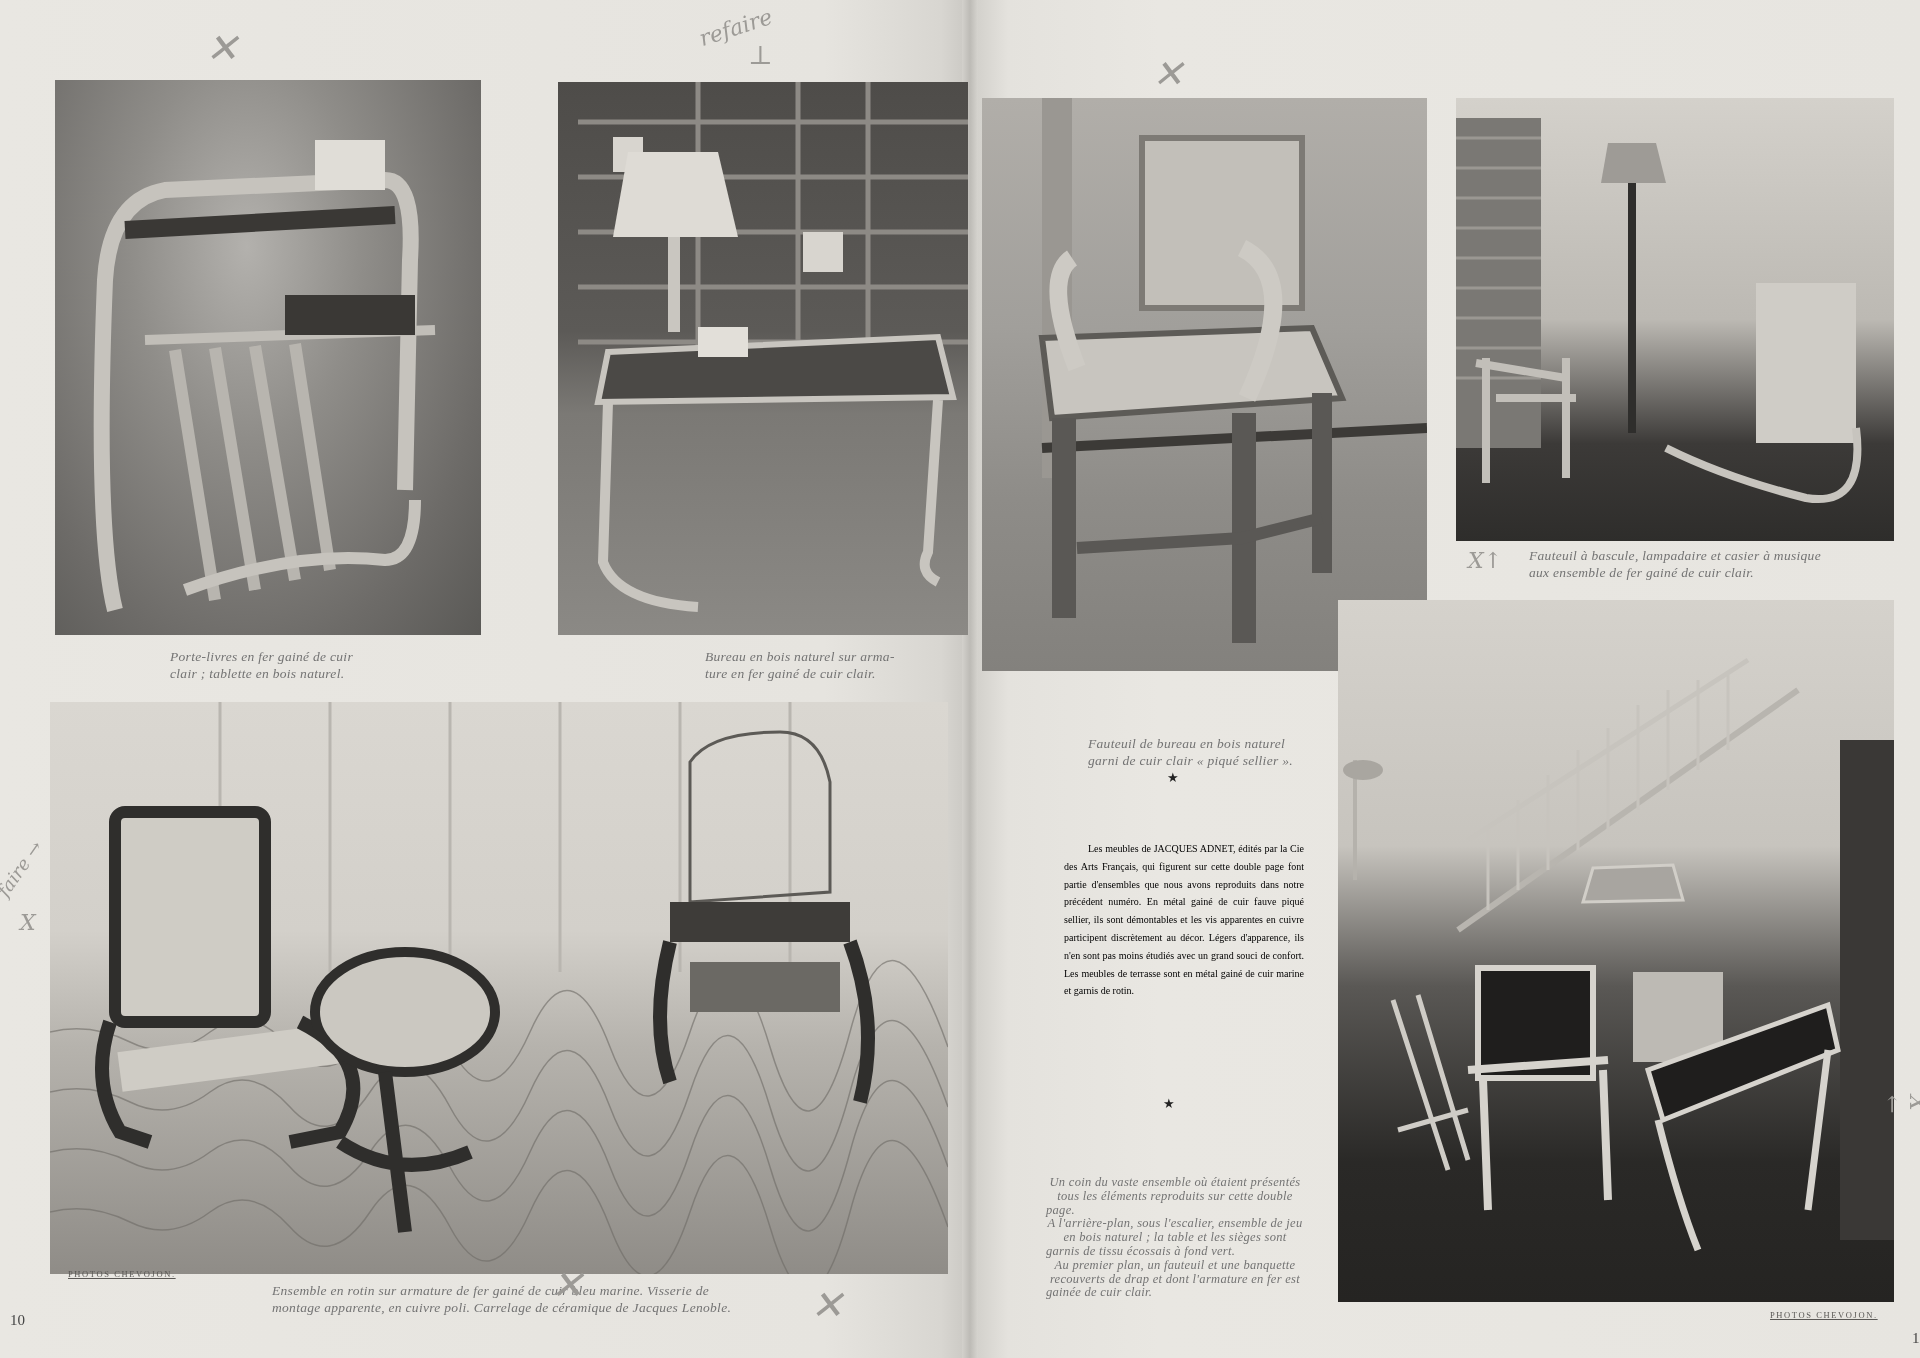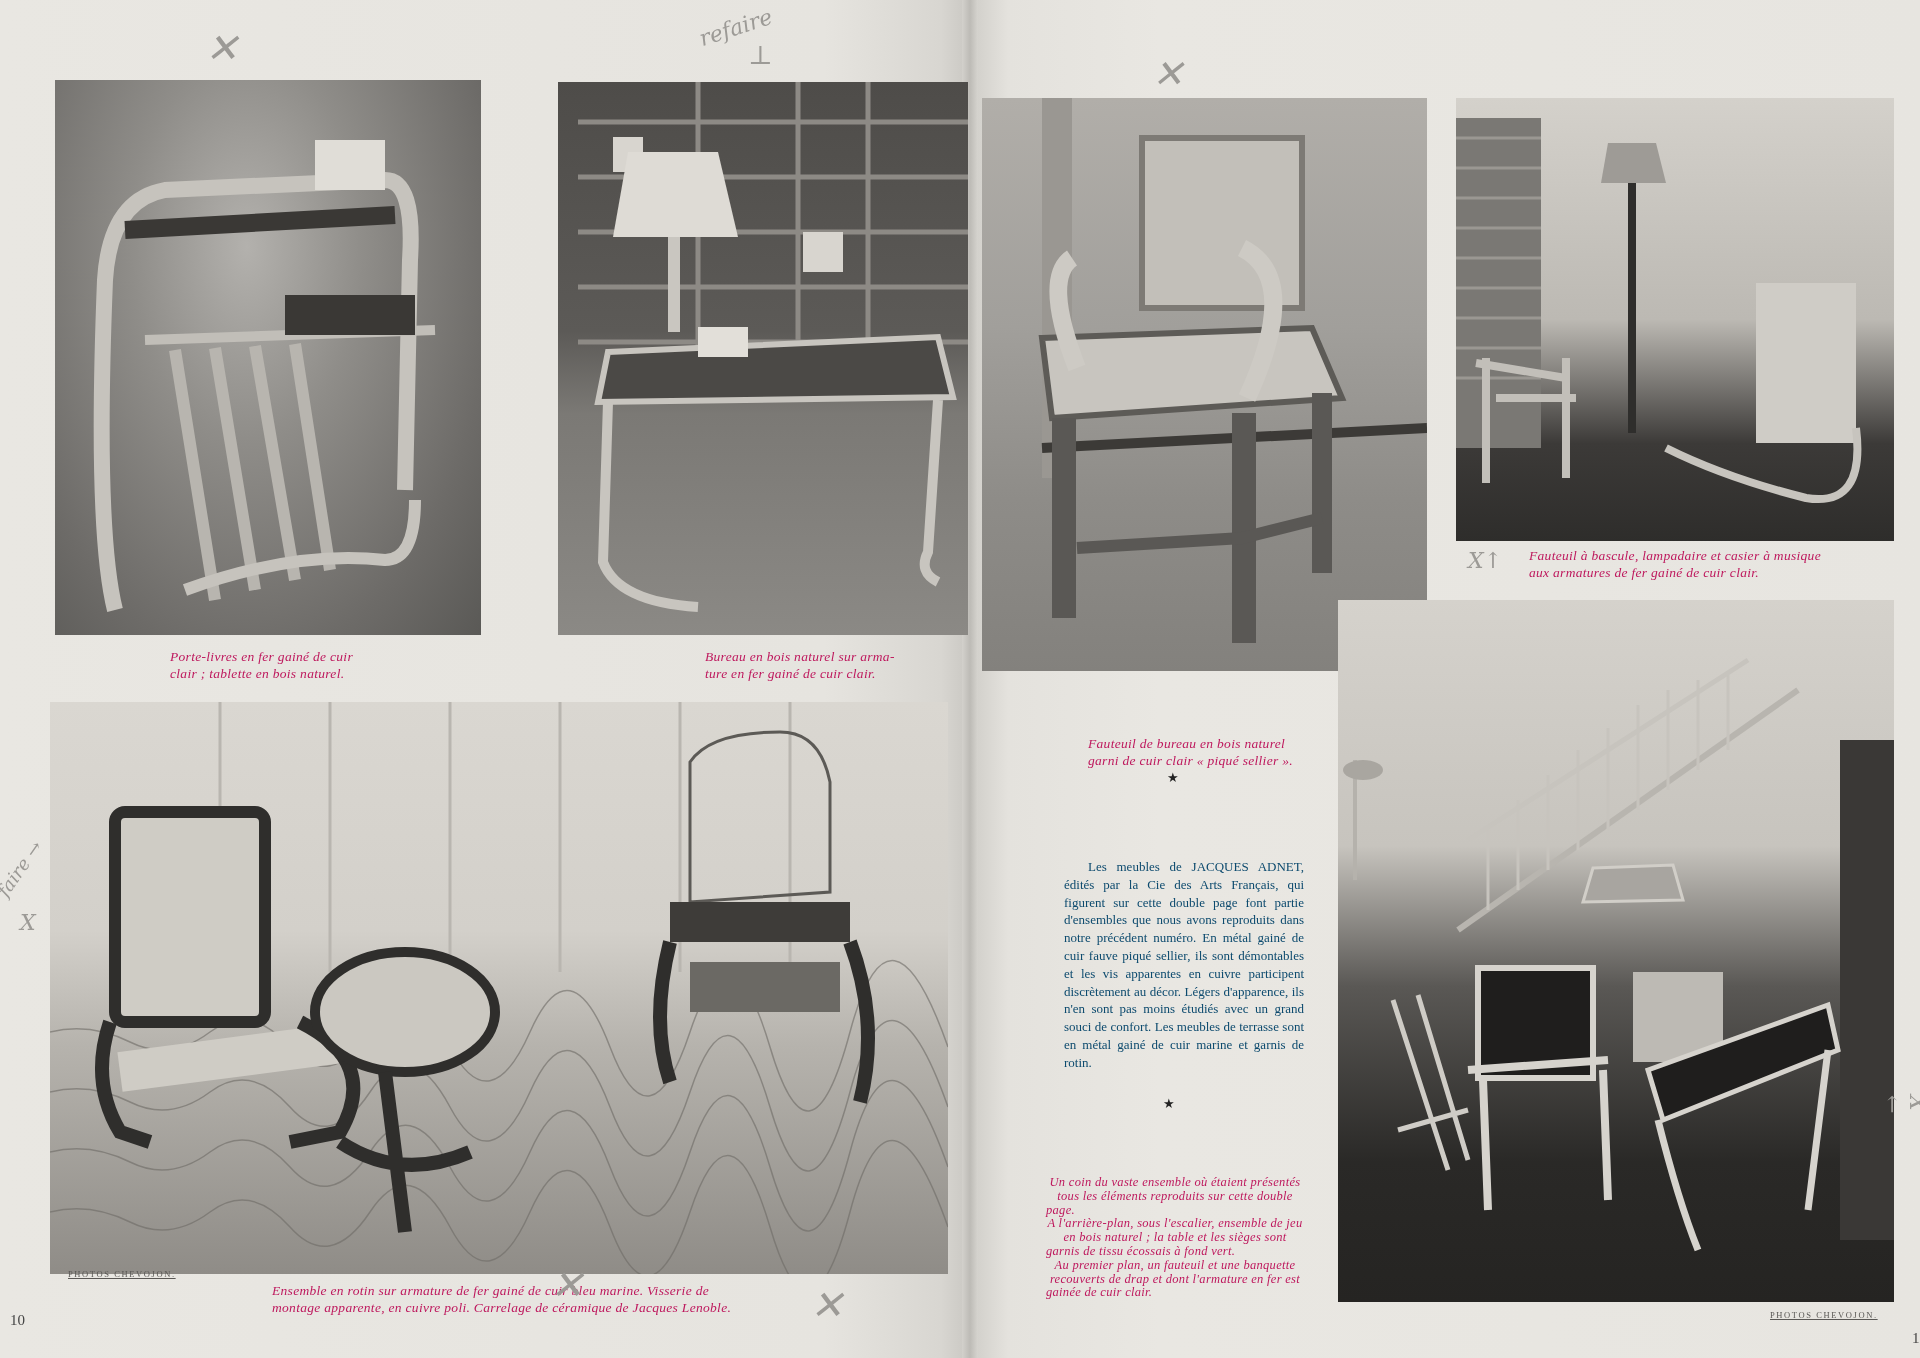--- a/index.html
+++ b/index.html
@@ -10,25 +10,25 @@
     color:#2e2d2b;
   }
   .page { position:absolute; top:0; height:1358px; }
   .page.left { left:0; width:970px; background:linear-gradient(90deg,#e9e7e2 0%,#e6e4df 85%,#d8d6d1 97%,#c9c7c2 100%); }
   .page.right { left:970px; width:950px; background:linear-gradient(90deg,#cfcdc8 0%,#e4e2dd 4%,#e9e7e2 20%,#e7e5e0 100%); }
   .spine { position:absolute; left:962px; top:0; width:16px; height:1358px; background:linear-gradient(90deg,#d3d1cc,#bdbbb6,#d6d4cf); }
 
   .photo { position:absolute; overflow:hidden; background:#6f6e6b; }
   .photo .shade { position:absolute; inset:0; }
 
-  .caption { position:absolute; font-family:"Liberation Serif", serif; font-style:italic; font-size:13.5px; line-height:17px; color:#be185d; text-align:justify; text-align-last:left; letter-spacing:0.3px; }
+  .caption { position:absolute; font-family:"Liberation Serif", serif; font-style:italic; font-size:13.5px; line-height:17px; color:#737373; text-align:justify; text-align-last:left; letter-spacing:0.3px; }
   .credit { position:absolute; font-family:"Liberation Serif", serif; font-size:8.5px; letter-spacing:1.6px; color:#5a5855;text-decoration:underline; }
   .pagenum { position:absolute; font-family:"Liberation Serif", serif; font-size:15px; color:#444; }
   .star { position:absolute; font-size:13px; color:#222; }
-  .body-text { position:absolute; font-family:"Liberation Serif", serif; font-size:13px; line-height:17.8px; color:#0c4a6e; text-align:justify;margin-top:18px; }
+  .body-text { position:absolute; font-family:"Liberation Serif", serif; font-size:10px; line-height:17.8px; color:#000000; text-align:justify; }
   .body-text p { margin:0; text-indent:24px; }
   .hand { position:absolute; font-family:"DejaVu Serif", serif; font-style:italic; color:#9c9a96; }
 </style>
 </head>
 <body>
 
 <div class="page left"></div>
 <div class="page right"></div>
 <div class="spine"></div>
 
@@ -147,21 +147,21 @@
   <div>ture en fer gainé de cuir clair.</div>
 </div>
 
 <div class="caption" style="left:1088px;top:692px;width:220px;margin-top:43px;">
   <div>Fauteuil de bureau en bois naturel</div>
   <div>garni de cuir clair « piqué sellier ».</div>
 </div>
 
 <div class="caption" style="left:1529px;top:547px;width:295px;">
   <div>Fauteuil à bascule, lampadaire et casier à musique</div>
-  <div>aux armatures de fer gainé de cuir clair.</div>
+  <div>aux ensemble de fer gainé de cuir clair.</div>
 </div>
 
 <div class="caption" style="left:272px;top:1282px;width:484px;">
   <div>Ensemble en rotin sur armature de fer gainé de cuir bleu marine. Visserie de</div>
   <div>montage apparente, en cuivre poli. Carrelage de céramique de Jacques Lenoble.</div>
 </div>
 
 <div class="caption" style="left:1046px;top:1176px;width:258px;font-size:12.5px;line-height:13.8px;text-align:center;">
   <div>Un coin du vaste ensemble où étaient présentés tous les éléments reproduits sur cette double page.</div>
   <div>A l'arrière-plan, sous l'escalier, ensemble de jeu en bois naturel ; la table et les sièges sont garnis de tissu écossais à fond vert.</div>

